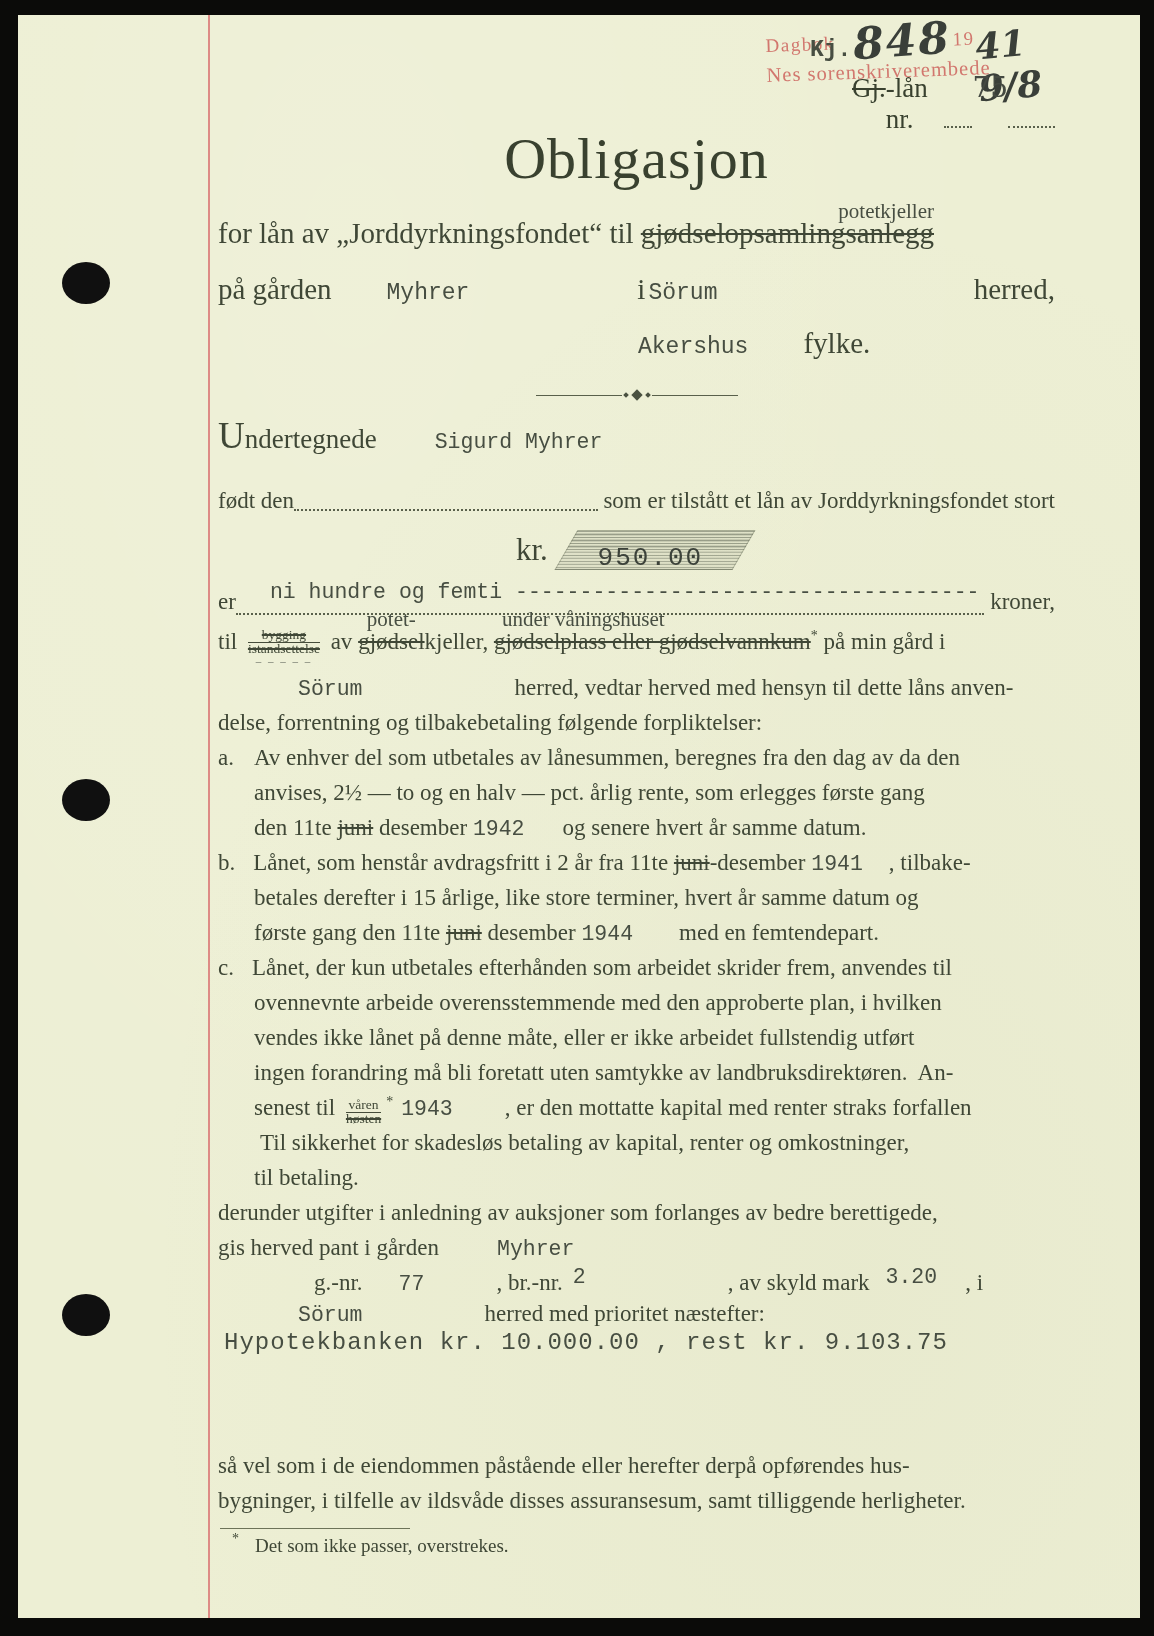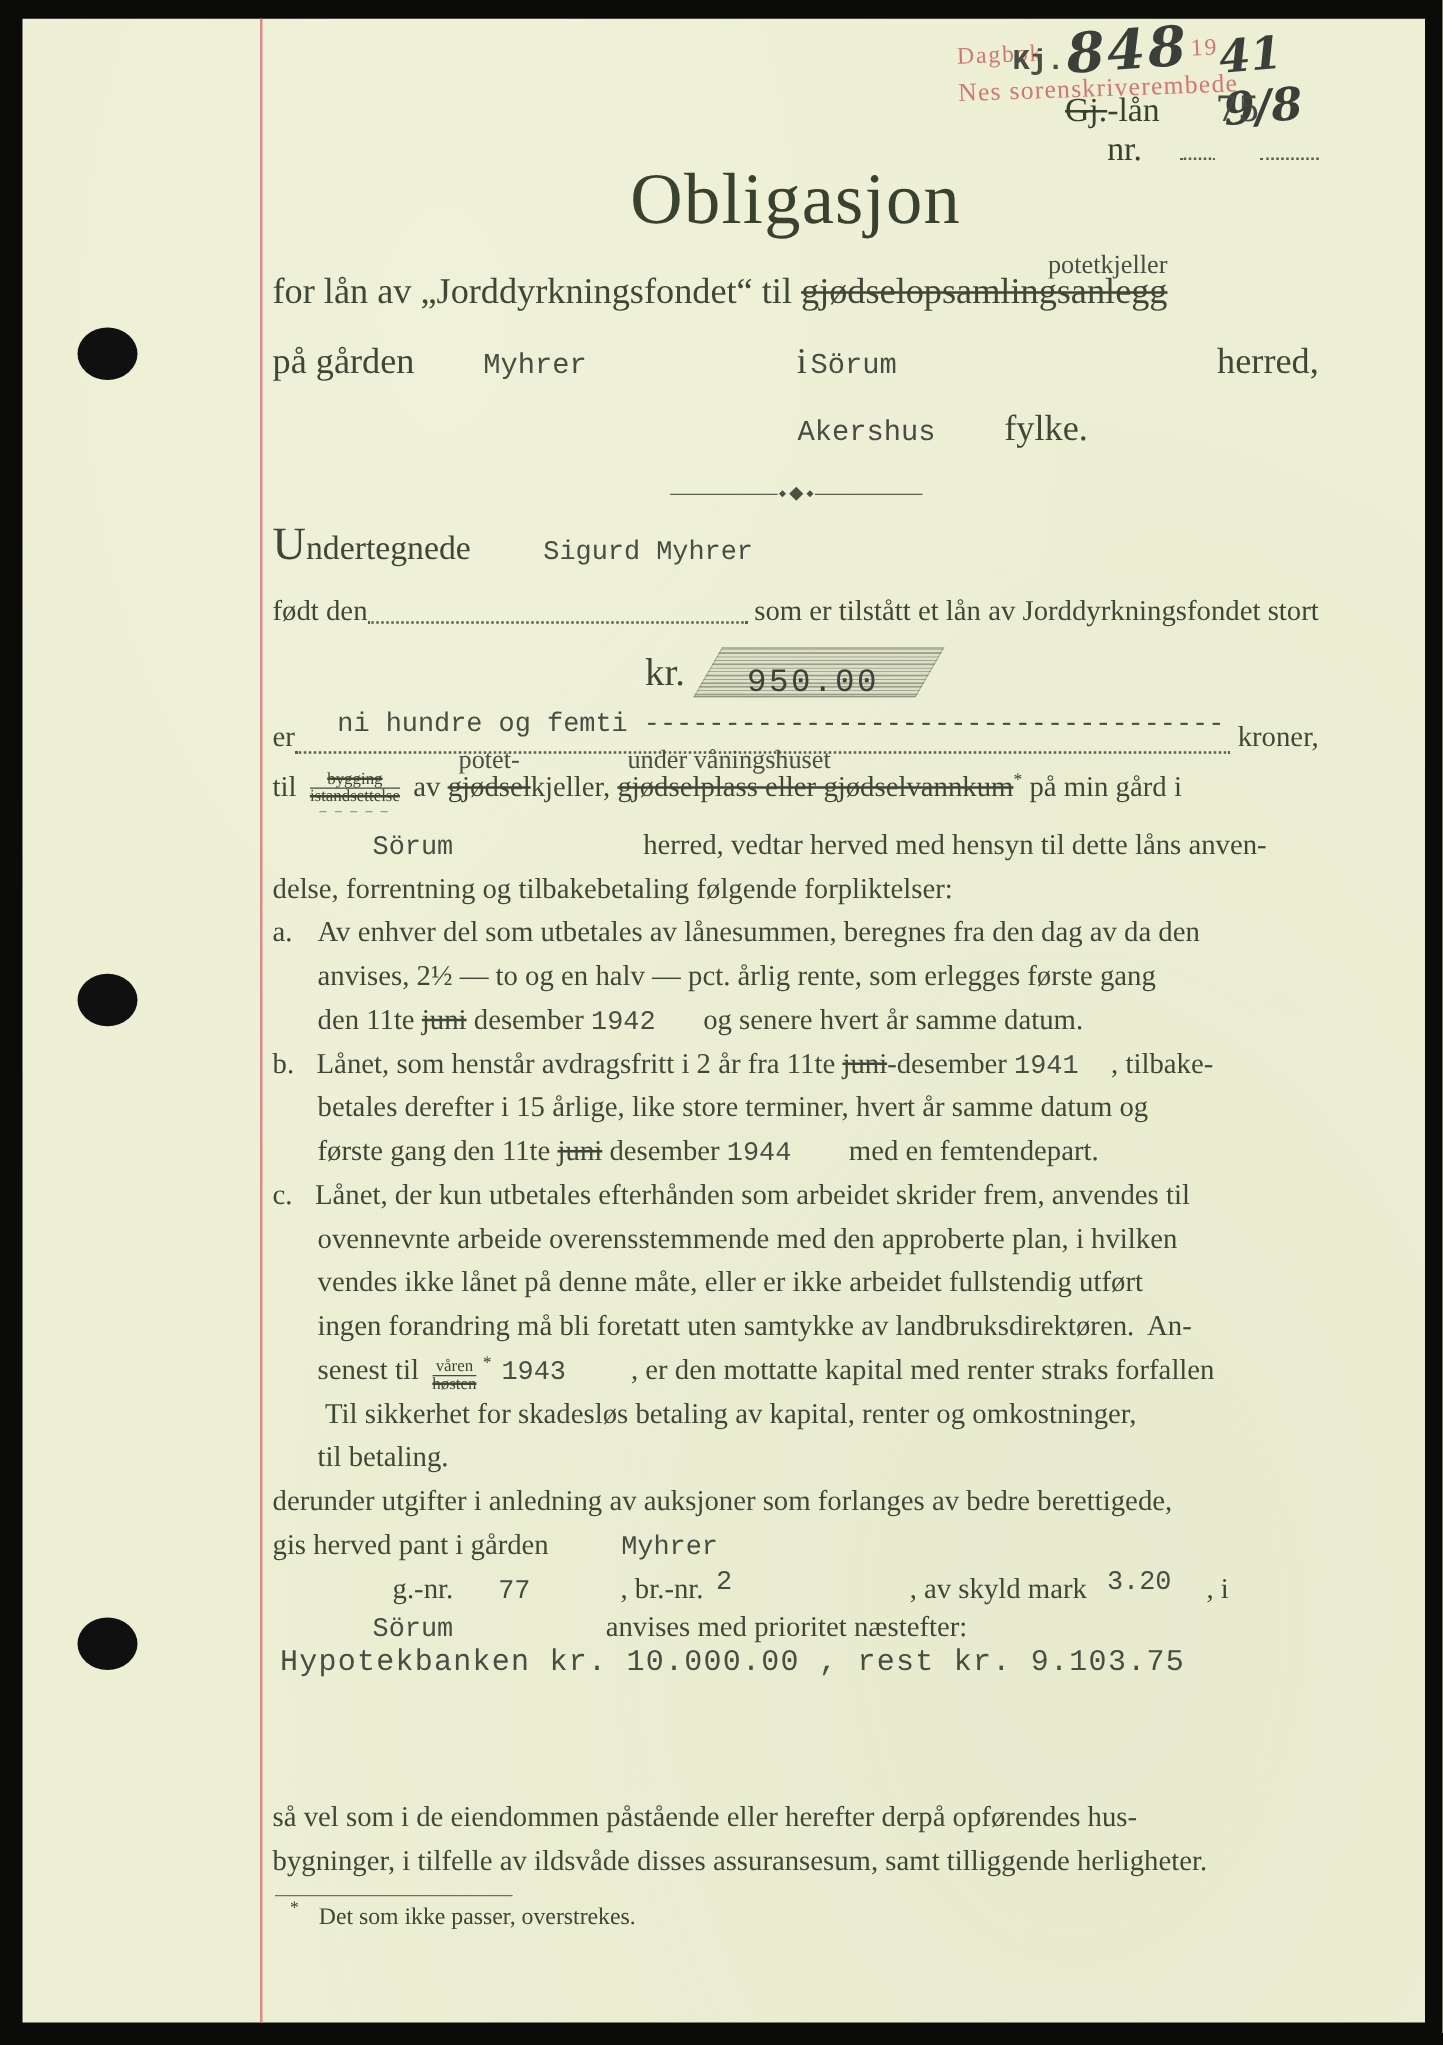--- a/index.html
+++ b/index.html
@@ -76,21 +76,21 @@
   .h40{height:40px;}
   .h38{height:38px;}
   .m-intro1{margin-top:16px;}
   .m-intro2{margin-top:12px;}
   .m-intro3{margin-top:10px;}
   .divider{margin-top:22px;height:16px;display:flex;align-items:center;justify-content:center;}
   .dv-line{width:86px;height:1px;background:#59604b;}
   .dv-d{width:8px;height:8px;background:#4a5140;transform:rotate(45deg);margin:0 3px;}
   .dv-ds{width:4px;height:4px;background:#4a5140;transform:rotate(45deg);margin:0 2px;}
   .m-undert{margin-top:10px;}
-  .m-fodt{margin-top:12px;}
+  .m-fodt{margin-top:24px;}
   .m-kr{margin-top:8px;}
   .m-belop{margin-top:10px;}
   .m-til{margin-top:2px;}
   .m-sorum1{margin-top:6px;}
   .m-sorum3{margin-top:-4px;}
   .m-hyp{margin-top:-6px;}
   .hyp .t{font-size:24px;letter-spacing:1px;}
   .m-hus{margin-top:88px;}
   .fn-rule{width:190px;border-top:1px solid #6d7359;margin:10px 0 2px 2px;height:0;}
   .fn{height:30px;line-height:30px;}
@@ -161,21 +161,21 @@
     <div class="line"><span class="gap" style="width: 36px;"></span><span class="p">ovennevnte arbeide overensstemmende med den approberte plan, i hvilken</span></div>
     <div class="line"><span class="gap" style="width: 36px;"></span><span class="p">vendes ikke lånet på denne måte, eller er ikke arbeidet fullstendig utført</span></div>
     <div class="line"><span class="gap" style="width: 36px;"></span><span class="p">ingen forandring må bli foretatt uten samtykke av landbruksdirektøren.  An-</span></div>
     <div class="line"><span class="gap" style="width: 36px;"></span><span class="p">senest til </span><span class="stack"><span class="row bar">våren</span><span class="row strike">høsten</span></span><span class="p sup">*</span><span class="gap" style="width: 8px;"></span><span class="t">1943</span><span class="gap" style="width: 52px;"></span><span class="p">, er den mottatte kapital med renter straks forfallen</span></div>
     <div class="line"><span class="gap" style="width: 42px;"></span><span class="p">Til sikkerhet for skadesløs betaling av kapital, renter og omkostninger,</span></div>
 
     <div class="line"><span class="gap" style="width: 36px;"></span><span class="p">til betaling.</span></div>
     <div class="line"><span class="p">derunder utgifter i anledning av auksjoner som forlanges av bedre berettigede,</span></div>
     <div class="line"><span class="p">gis herved pant i gården</span><span class="gap" style="width: 58px;"></span><span class="t">Myhrer</span></div>
     <div class="line"><span class="gap" style="width: 96px;"></span><span class="p">g.-nr.</span><span class="gap" style="width: 36px;"></span><span class="t">77</span><span class="gap" style="width: 72px;"></span><span class="p">, br.-nr.</span><span class="gap" style="width: 10px;"></span><span class="t hi">2</span><span class="gap" style="width: 142px;"></span><span class="p">, av skyld mark</span><span class="gap" style="width: 16px;"></span><span class="t hi">3.20</span><span class="gap" style="width: 28px;"></span><span class="p">, i</span></div>
-    <div class="line m-sorum3"><span class="gap" style="width: 80px;"></span><span class="t">Sörum</span><span class="gap" style="width: 122px;"></span><span class="p">anvises med prioritet næstefter:</span></div>
+    <div class="line m-sorum3"><span class="gap" style="width: 80px;"></span><span class="t">Sörum</span><span class="gap" style="width: 122px;"></span><span class="p">herred med prioritet næstefter:</span></div>
     <div class="line m-hyp hyp"><span class="gap" style="width: 6px;"></span><span class="t">Hypotekbanken kr. 10.000.00 , rest kr. 9.103.75</span></div>
 
     <div class="line m-hus"><span class="p">så vel som i de eiendommen påstående eller herefter derpå opførendes hus-</span></div>
     <div class="line"><span class="p">bygninger, i tilfelle av ildsvåde disses assuransesum, samt tilliggende herligheter.</span></div>
 
     <div class="fn-rule"></div>
     <div class="line fn"><span class="gap" style="width: 14px;"></span><span class="p sup">*</span><span class="gap" style="width: 16px;"></span><span class="p sm">Det som ikke passer, overstrekes.</span></div>
 
   </div>
 </div>

